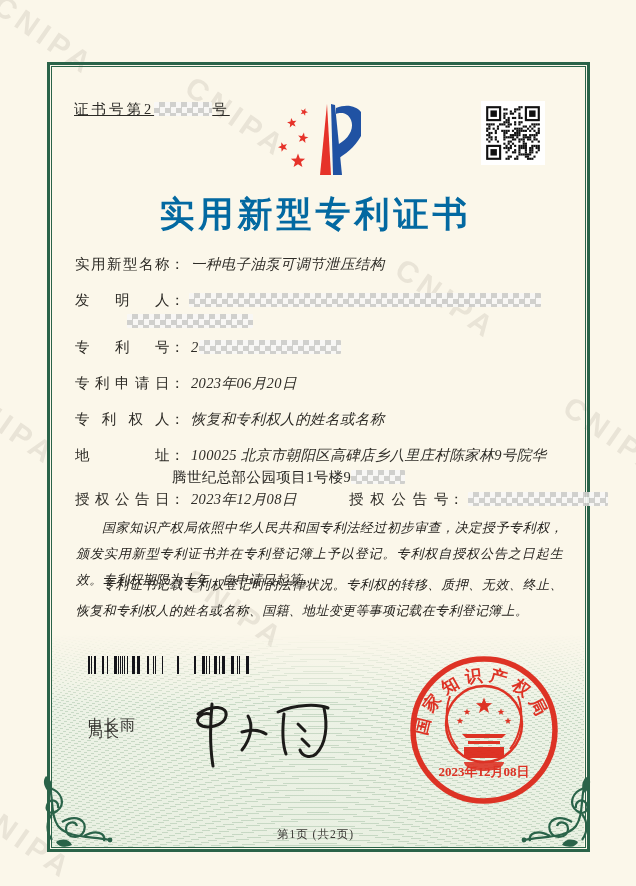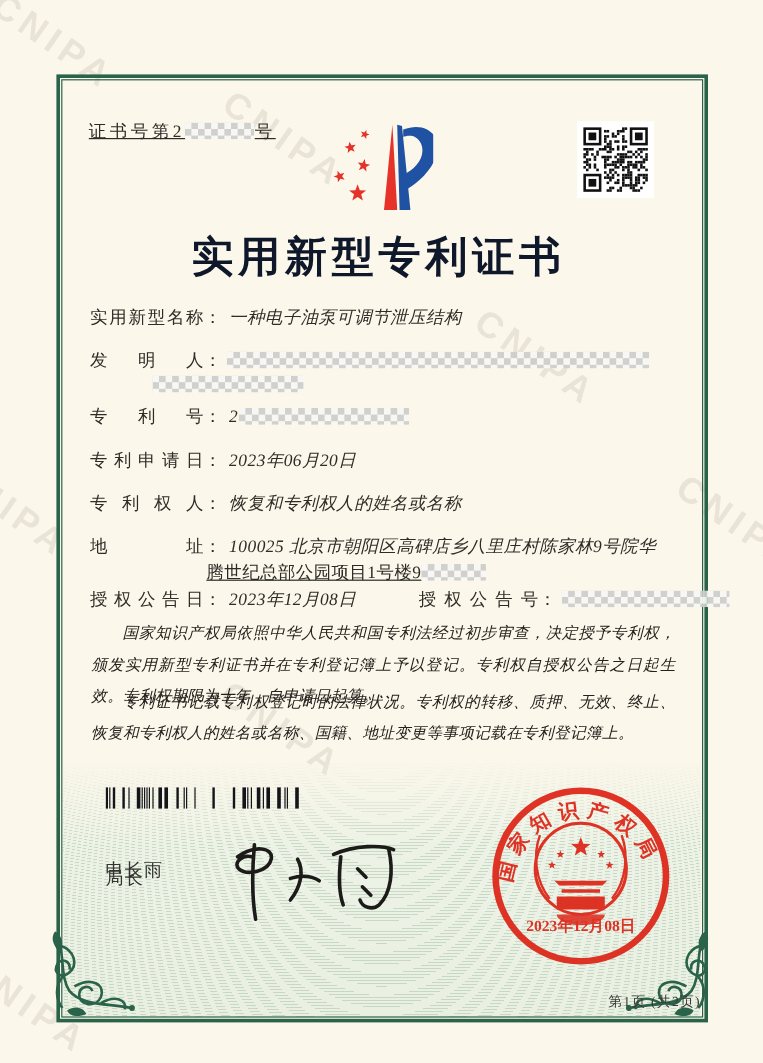--- a/index.html
+++ b/index.html
@@ -41,57 +41,57 @@
   .certno{
     position:absolute;left:74px;top:100px;font-size:14.5px;
     letter-spacing:3px;white-space:nowrap;text-decoration:underline;
   }
 
   .logo{position:absolute;left:261px;top:101px;}
   .qr{position:absolute;left:481px;top:101px;background:#fff;padding:3px;}
 
   .title{
     position:absolute;left:47px;top:191px;width:537px;text-align:center;
-    font-size:35px;font-weight:bold;letter-spacing:4px;color:#0f172a;
+    font-size:35px;font-weight:bold;letter-spacing:4px;color:#0369a1;
   }
 
   .row{
     position:absolute;left:75px;font-size:14.5px;letter-spacing:.4px;
     white-space:nowrap;color:#2e2c27;
   }
   .flabel{
     display:inline-flex;justify-content:space-between;width:95px;
   }
   .flabel2{display:inline-flex;justify-content:space-between;width:100px;}
   .val{margin-left:6px;font-style:italic;}
   .mosaic{
     display:inline-block;height:14px;vertical-align:-2px;border-radius:1px;
     background:repeating-conic-gradient(#cdcdcb 0% 25%,#f8f8f6 0% 50%);
     background-size:11px 11px;filter:blur(.4px);opacity:.92;
   }
-  .wrapline{position:absolute;font-size:14.5px;letter-spacing:.4px;white-space:nowrap;text-decoration:underline;}
+  .wrapline{position:absolute;font-size:14.5px;letter-spacing:.4px;white-space:nowrap;}
 
   .para{
     position:absolute;left:76px;width:487px;font-size:13px;line-height:26px;
     font-style:italic;text-indent:2em;letter-spacing:.3px;text-align:justify;
     color:#24221e;
   }
 
   .barcode{position:absolute;left:88px;top:656px;}
 
   .sig-label{
     position:absolute;left:88px;font:15px "Liberation Sans",sans-serif;
     color:#33322e;letter-spacing:1px;
   }
   .sig-svg{position:absolute;left:182px;top:692px;}
 
   .seal{position:absolute;left:406px;top:650px;opacity:.93;}
 
   .page-num{
-    position:absolute;left:47px;top:827px;width:537px;text-align:right;
+    position:absolute;left:47px;top:827px;width:537px;text-align:center;
     font-size:11.5px;color:#3a3834;letter-spacing:1px;
   }
   .cont-note{
     position:absolute;left:47px;top:856px;width:537px;text-align:center;
     font-size:15px;font-style:italic;letter-spacing:2px;color:#24221e;
   }
   .corner{position:absolute;pointer-events:none;}
 </style>
 </head>
 <body>

